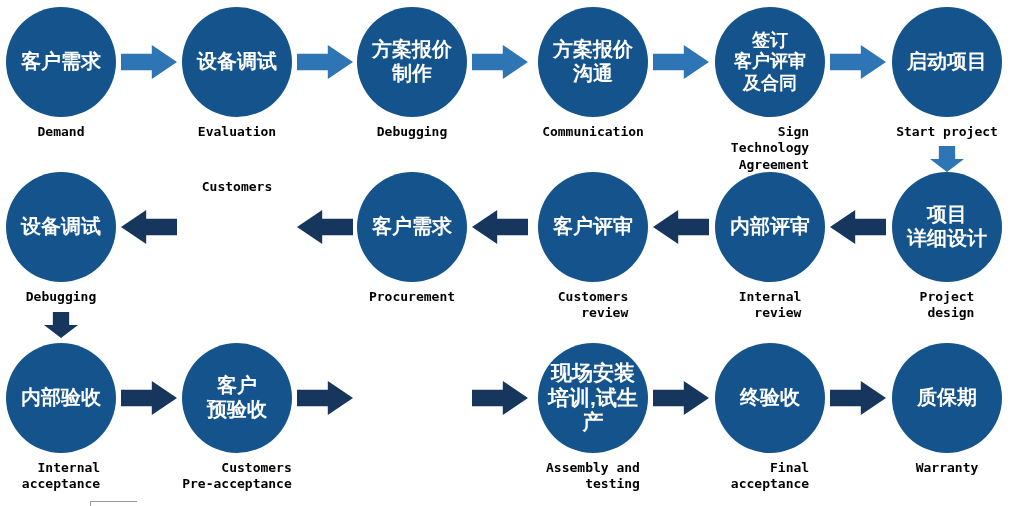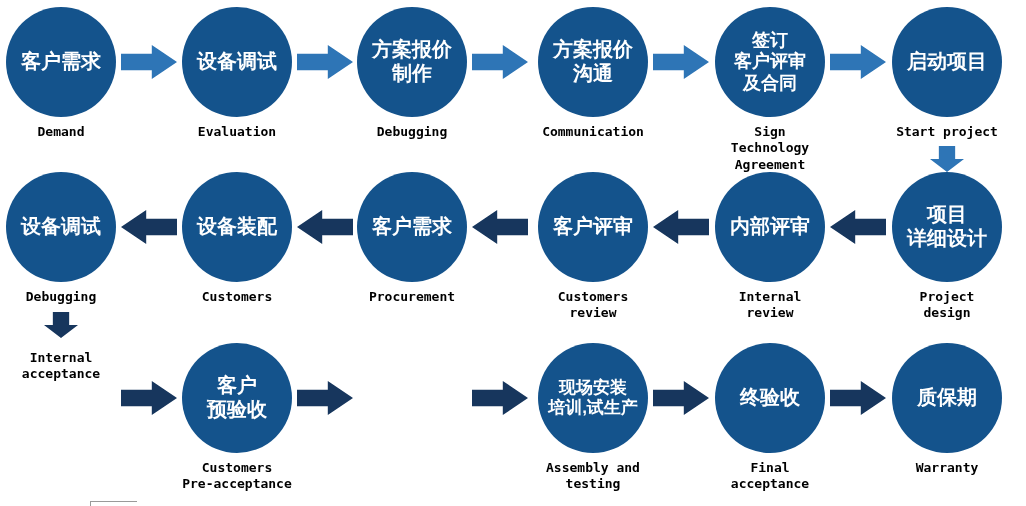--- a/index.html
+++ b/index.html
@@ -25,29 +25,29 @@
     color: #ffffff;
     display: flex; align-items: center; justify-content: center;
     text-align: center;
     font-weight: bold;
     font-size: 20px;
     line-height: 1.18;
     white-space: pre-line;
     font-family: "Liberation Sans", sans-serif;
   }
   .circle.md { font-size: 18px; }
-  .circle.sm { font-size: 17px; }
+  .circle.sm { font-size: 21px; }
   .label {
     margin-top: 7px;
     font-family: "DejaVu Sans Mono", "Liberation Mono", monospace;
     font-weight: bold;
     font-size: 13px;
     line-height: 1.25;
     color: #000000;
-    text-align: center;
+    text-align: right;
     white-space: pre-line;
   }
   .arrow { position: absolute; }
   .arrow.right {
     width: 56px; height: 34px;
     clip-path: polygon(0 26%, 55% 26%, 55% 0, 100% 50%, 55% 100%, 55% 74%, 0 74%);
   }
   .arrow.left {
     width: 56px; height: 34px;
     clip-path: polygon(100% 26%, 45% 26%, 45% 0, 0 50%, 45% 100%, 45% 74%, 100% 74%);
@@ -108,21 +108,20 @@
   <div class="arrow right light" style="left:653px;top:45px"></div>
   <div class="arrow right light" style="left:830px;top:45px"></div>
 
   <div class="arrow down light" style="left:930px;top:146px"></div>
 
   <div class="node" style="left:-14px;top:172px">
     <div class="circle">设备调试</div>
     <div class="label">Debugging</div>
   </div>
   <div class="node" style="left:162px;top:172px">
-    <div class="circle">设备装配</div>
     <div class="label">Customers</div>
   </div>
   <div class="node" style="left:337px;top:172px">
     <div class="circle">客户需求</div>
     <div class="label">Procurement</div>
   </div>
   <div class="node" style="left:518px;top:172px">
     <div class="circle">客户评审</div>
     <div class="label">Customers
 review</div>
@@ -141,20 +140,21 @@
 
   <div class="arrow left dark" style="left:121px;top:210px"></div>
   <div class="arrow left dark" style="left:297px;top:210px"></div>
   <div class="arrow left dark" style="left:472px;top:210px"></div>
   <div class="arrow left dark" style="left:653px;top:210px"></div>
   <div class="arrow left dark" style="left:830px;top:210px"></div>
 
   <div class="arrow down dark" style="left:44px;top:312px"></div>
 
   <div class="node" style="left:-14px;top:343px">
+    <div class="circle">内部验收</div>
     <div class="label">Internal
 acceptance</div>
   </div>
   <div class="node" style="left:162px;top:343px">
     <div class="circle">客户
 预验收</div>
     <div class="label">Customers
 Pre-acceptance</div>
   </div>
   <div class="node" style="left:518px;top:343px">

